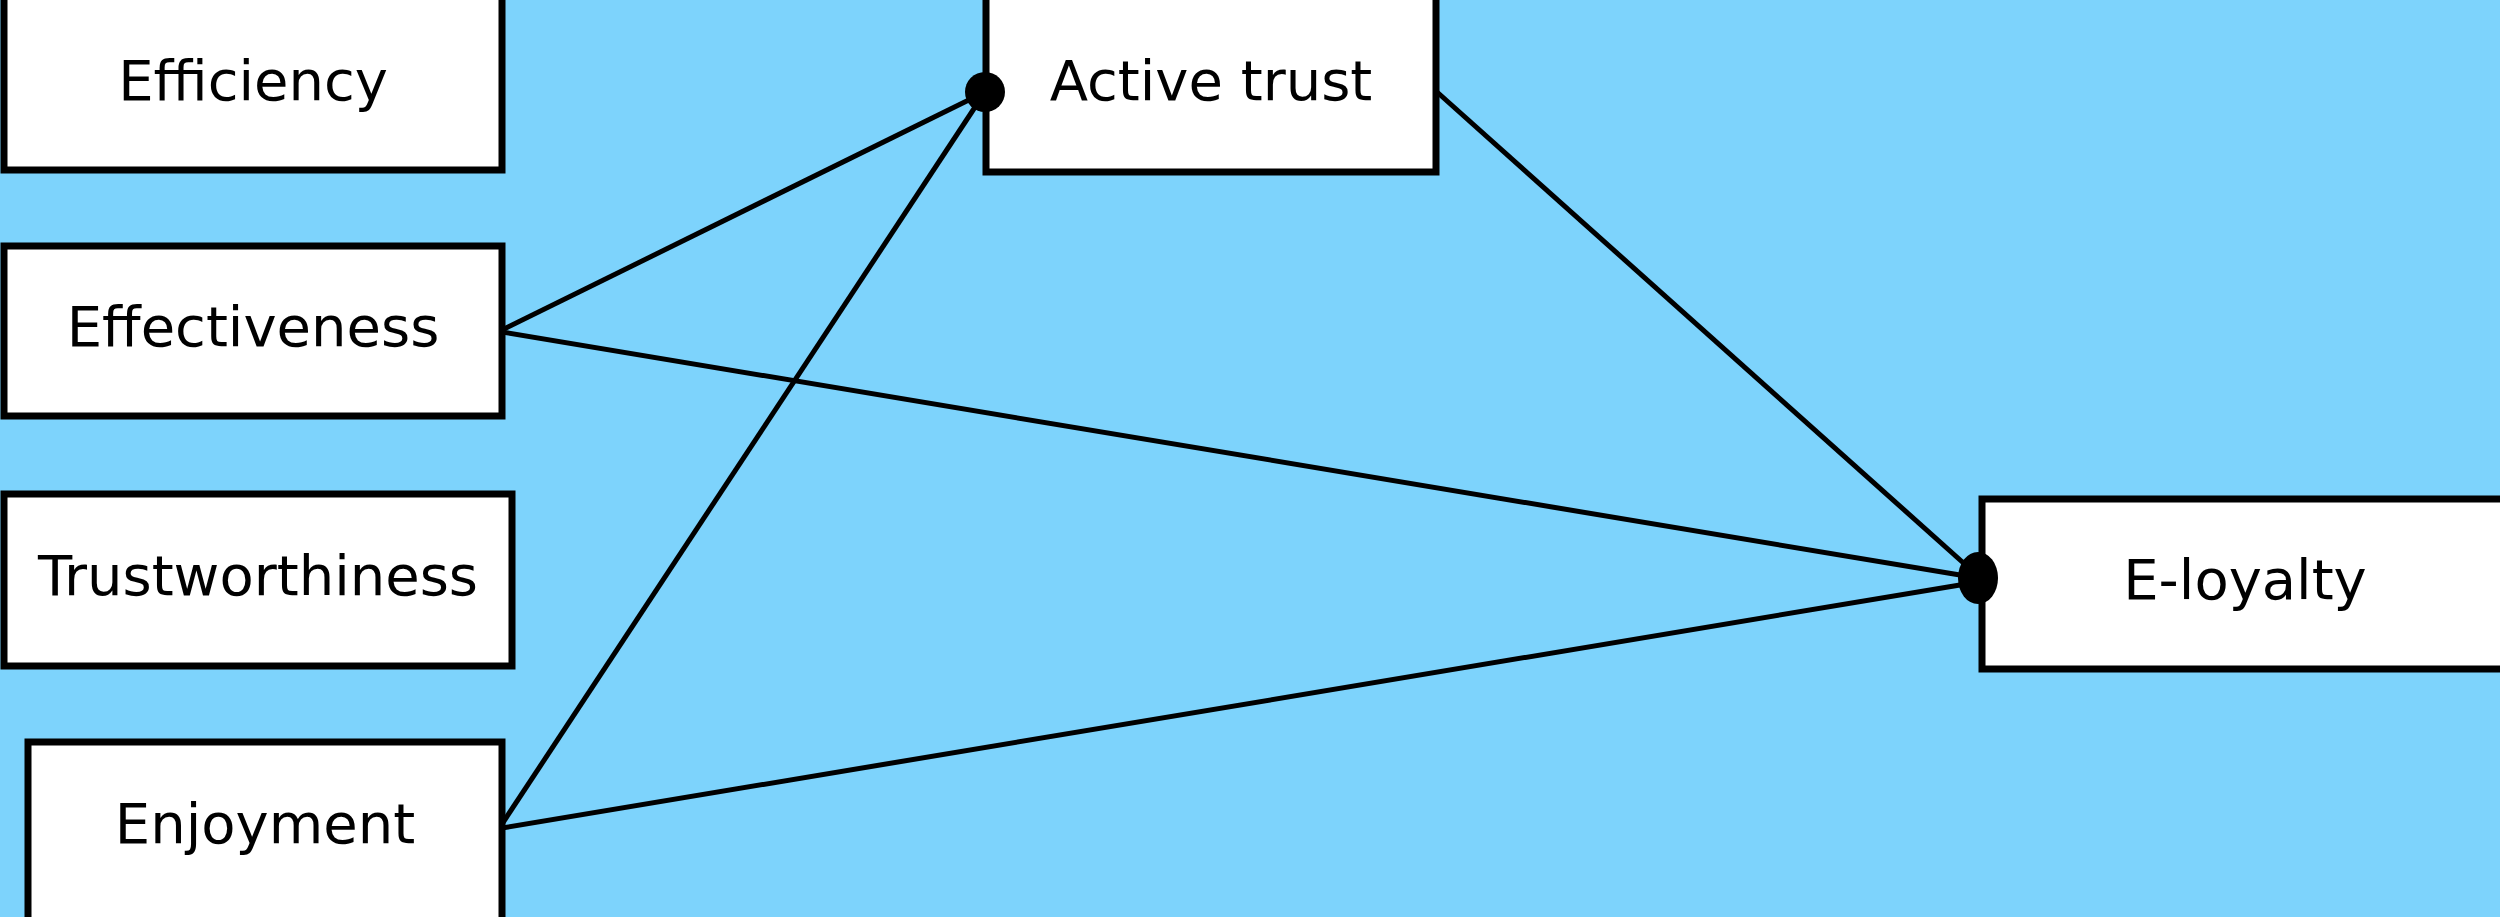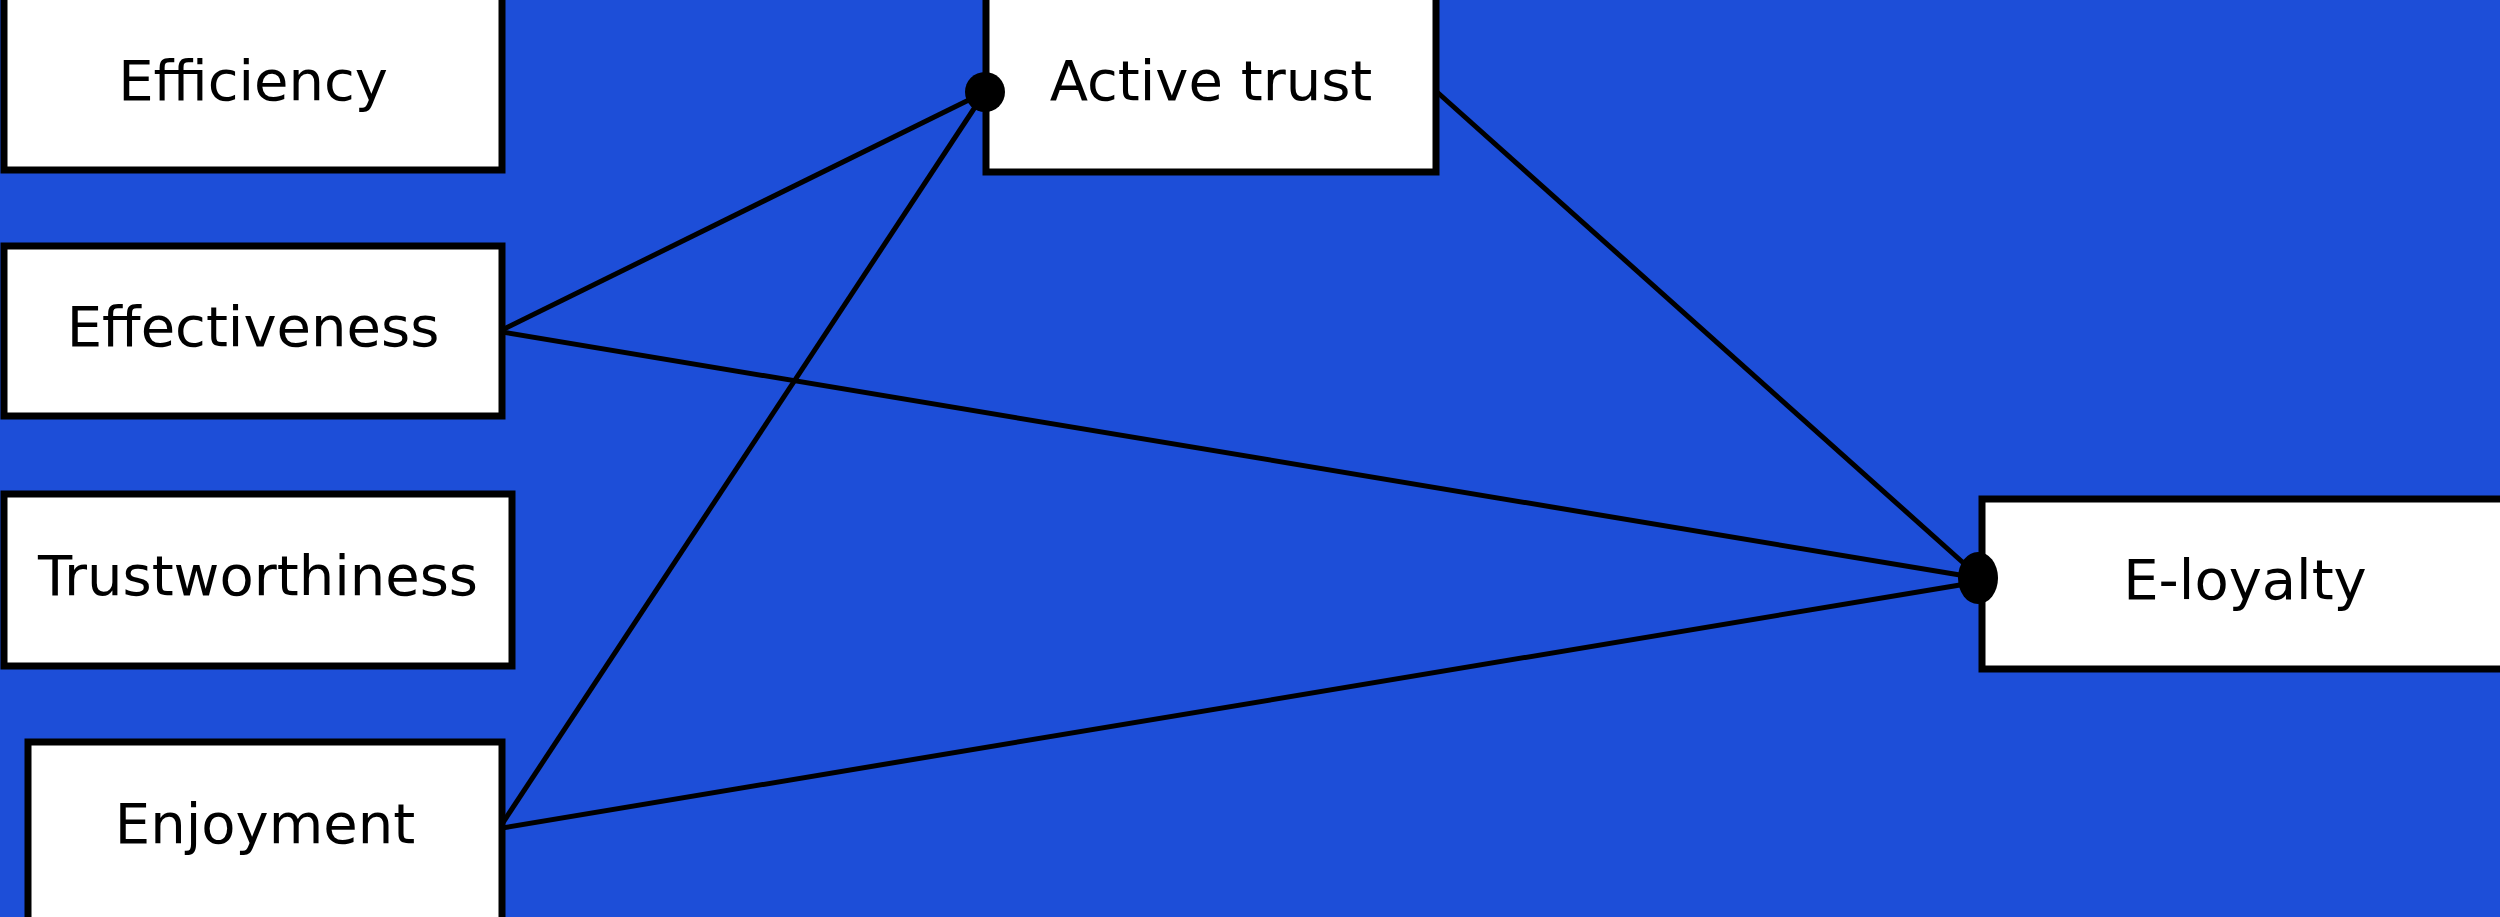--- a/index.html
+++ b/index.html
@@ -8,21 +8,21 @@
     padding: 0;
     background: #ffffff;
   }
   body {
     font-family: "DejaVu Sans", sans-serif;
   }
   #diagram-root {
     position: relative;
     width: 2500px;
     height: 917px;
-    background: #1d4ed8;
+    background: #7dd3fc;
     overflow: hidden;
   }
   #diagram-svg {
     position: absolute;
     top: 0;
     left: 0;
     width: 2500px;
     height: 917px;
     display: block;
   }

